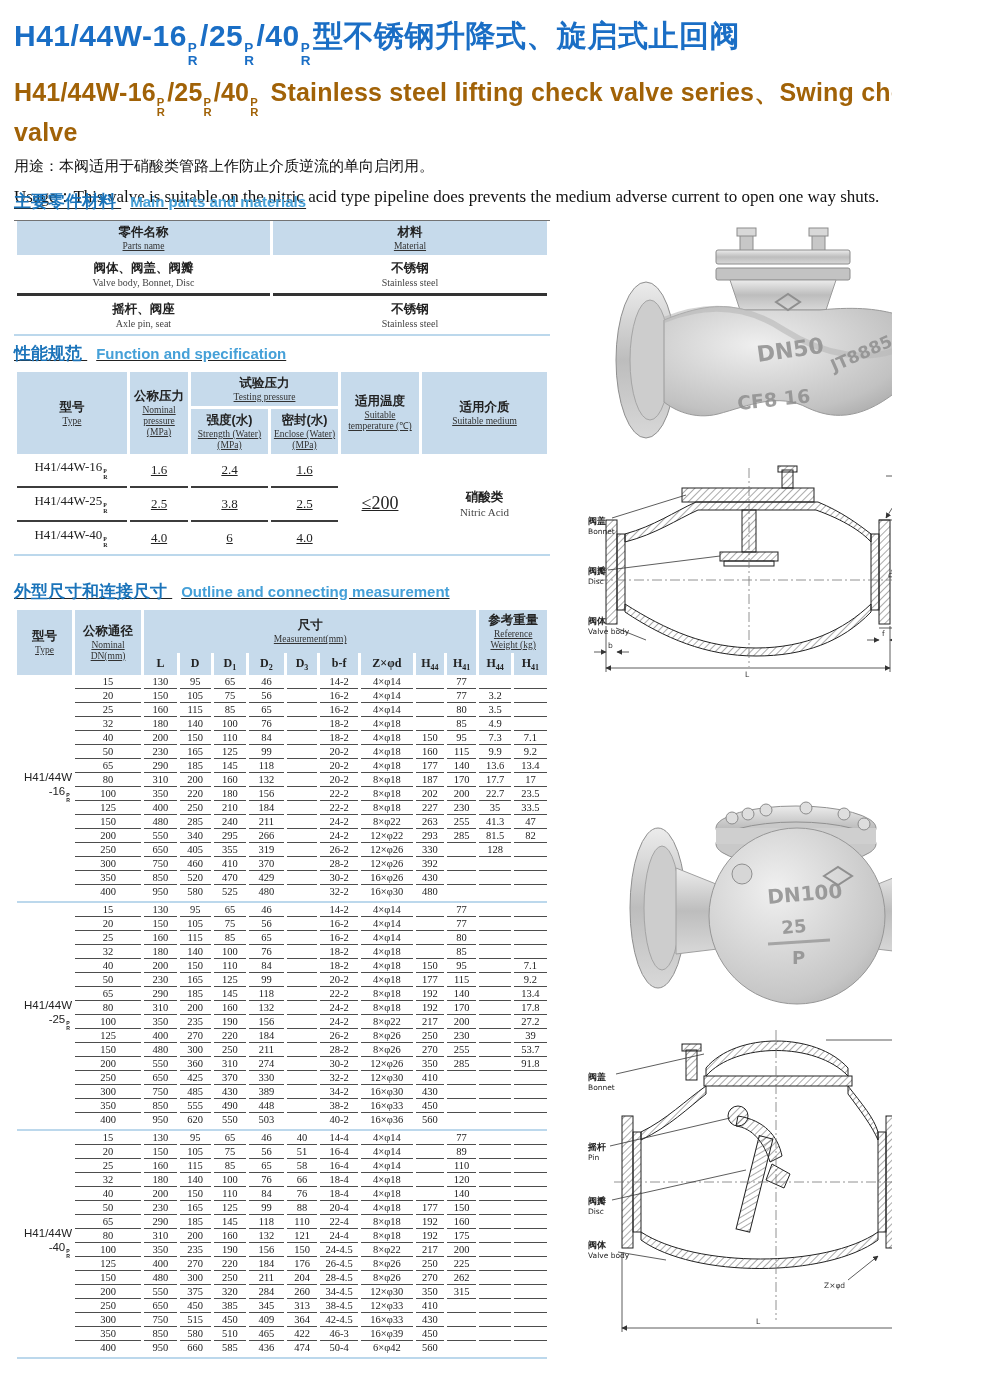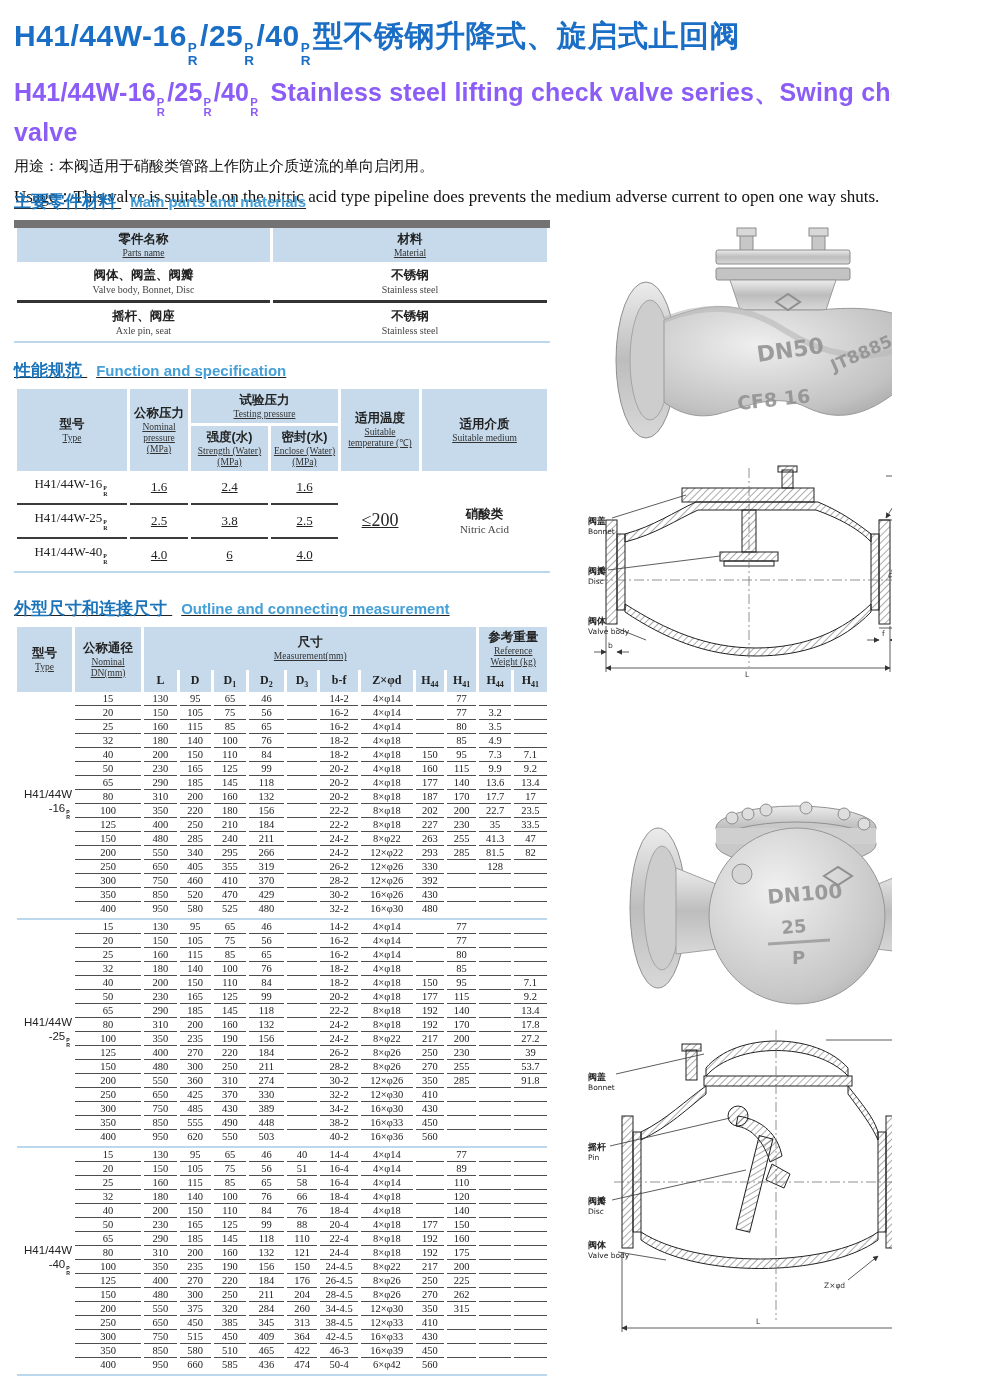--- a/index.html
+++ b/index.html
@@ -2,41 +2,41 @@
 <html><head>
 <meta charset="utf-8">
 <style>
   html,body{margin:0;padding:0;background:#fff;}
   .page{position:relative;width:892px;height:1391px;background:#fff;overflow:hidden;
         font-family:"Liberation Sans",sans-serif;color:#222;}
 
   
   .hdr{position:absolute;left:14px;top:16px;width:954px;}
   .title-cn{margin:0 0 8px 0;font-size:30px;font-weight:bold;color:#1a6ec5;letter-spacing:.5px;}
-  .title-en{margin:0 0 10px 0;font-size:25px;font-weight:bold;color:#8b5cf6;letter-spacing:.2px;}
+  .title-en{margin:0 0 10px 0;font-size:25px;font-weight:bold;color:#a16207;letter-spacing:.2px;}
   .pr{display:inline-flex;flex-direction:column;align-items:flex-start;font-size:.45em;
       line-height:.95;vertical-align:-.45em;margin:0 2px 0 1px;font-weight:bold;}
   .usage-cn{margin:2px 0 8px 0;font-size:15px;color:#111;}
   .usage-en{margin:0;font-family:"Liberation Serif",serif;font-size:17px;line-height:1.55;
             color:#111;text-align:justify;}
 
   
   .left{position:absolute;left:14px;top:190px;width:536px;}
   .sec-h{margin:0 0 7px 0;text-decoration:underline;}
   .hcn{color:#1b74ba;font-size:17px;font-weight:bold;}
   .hen{color:#45a0d8;font-size:15px;font-weight:bold;margin-left:9px;}
   table{border-collapse:separate;border-spacing:3px 0;width:100%;}
   th{background:#c6daeb;font-weight:normal;vertical-align:middle;padding:3px 1px;}
   .th-cn{display:block;font-size:12.5px;font-weight:bold;color:#222;}
   .th-en{display:block;font-size:9.5px;color:#333;line-height:1.15;}
   td{text-align:center;vertical-align:middle;}
   .serif{font-family:"Liberation Serif",serif;text-decoration:underline;}
 
   
-  .wrap-mat{border-top:8px solid #737373;border-bottom:2px solid #bcd8ec;margin-bottom:16px;}
+  .wrap-mat{border-top:1px solid #737373;border-bottom:2px solid #bcd8ec;margin-bottom:6px;}
   .mat td{padding:5px 2px;}
   .m-cn{display:block;font-size:12.5px;font-weight:bold;}
   .m-en{display:block;font-size:10px;color:#444;font-family:"Liberation Serif",serif;}
   .mat tr.r1 td{border-bottom:3px solid #333;}
 
   
   .wrap-spec{border-bottom:2px solid #bcd8ec;margin-bottom:24px;}
   .spec th.sub{border-top:3px solid #fff;}
   .spec td{font-size:13px;padding:4px 2px;height:24px;}
   .spec td.dark{border-bottom:2px solid #3c3c3c;}

